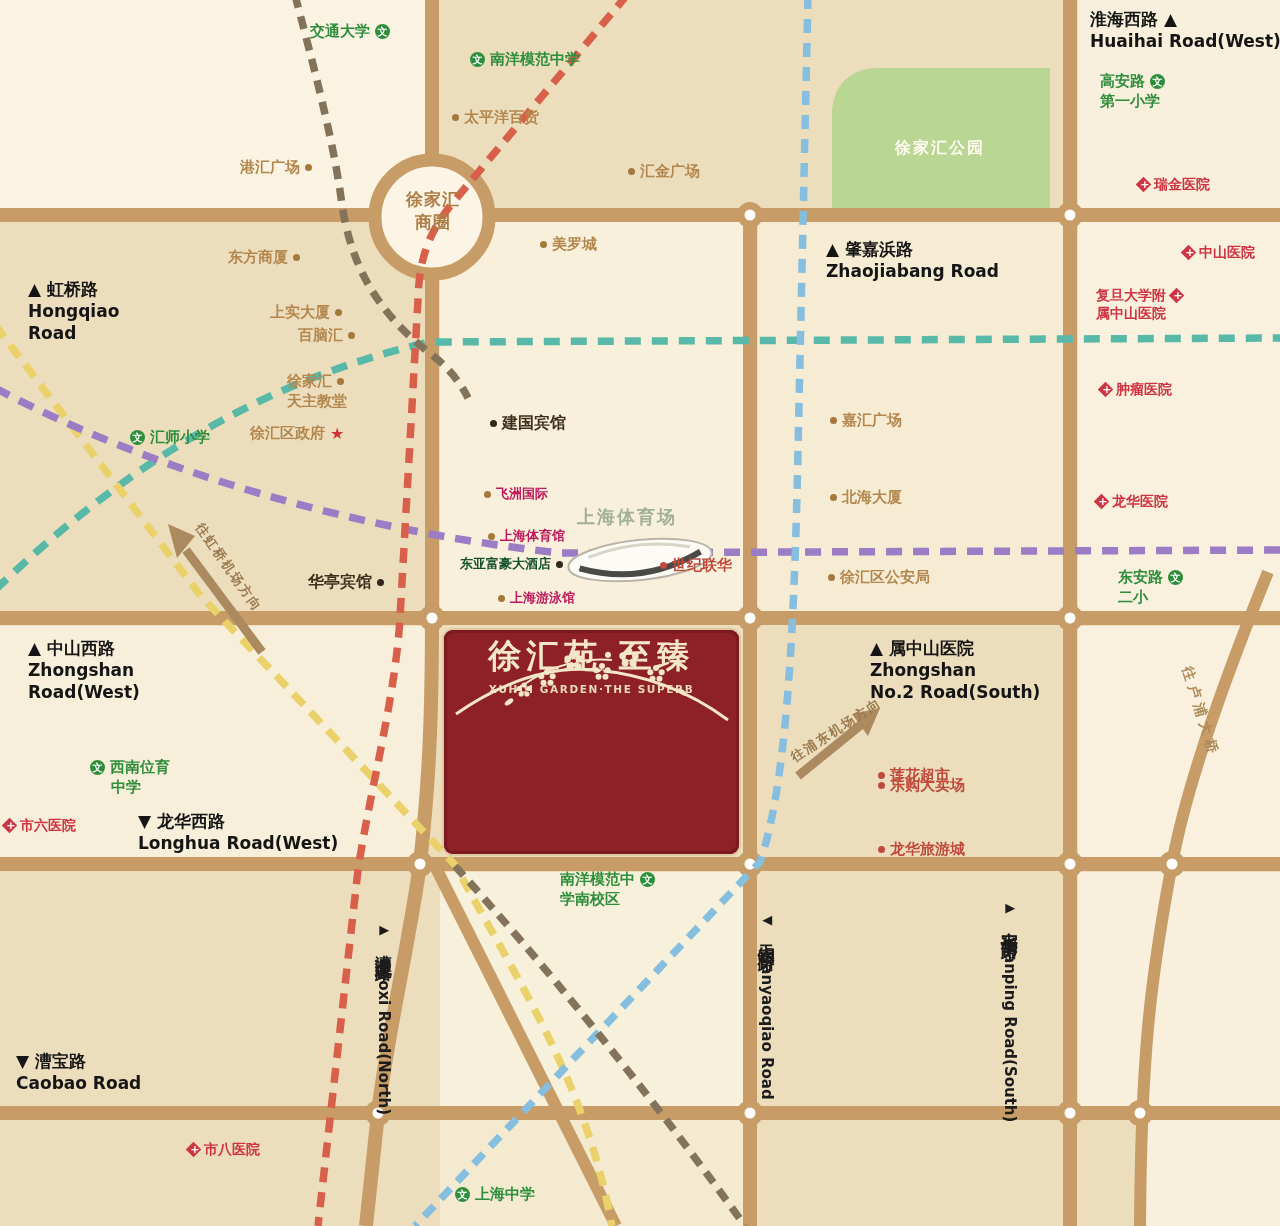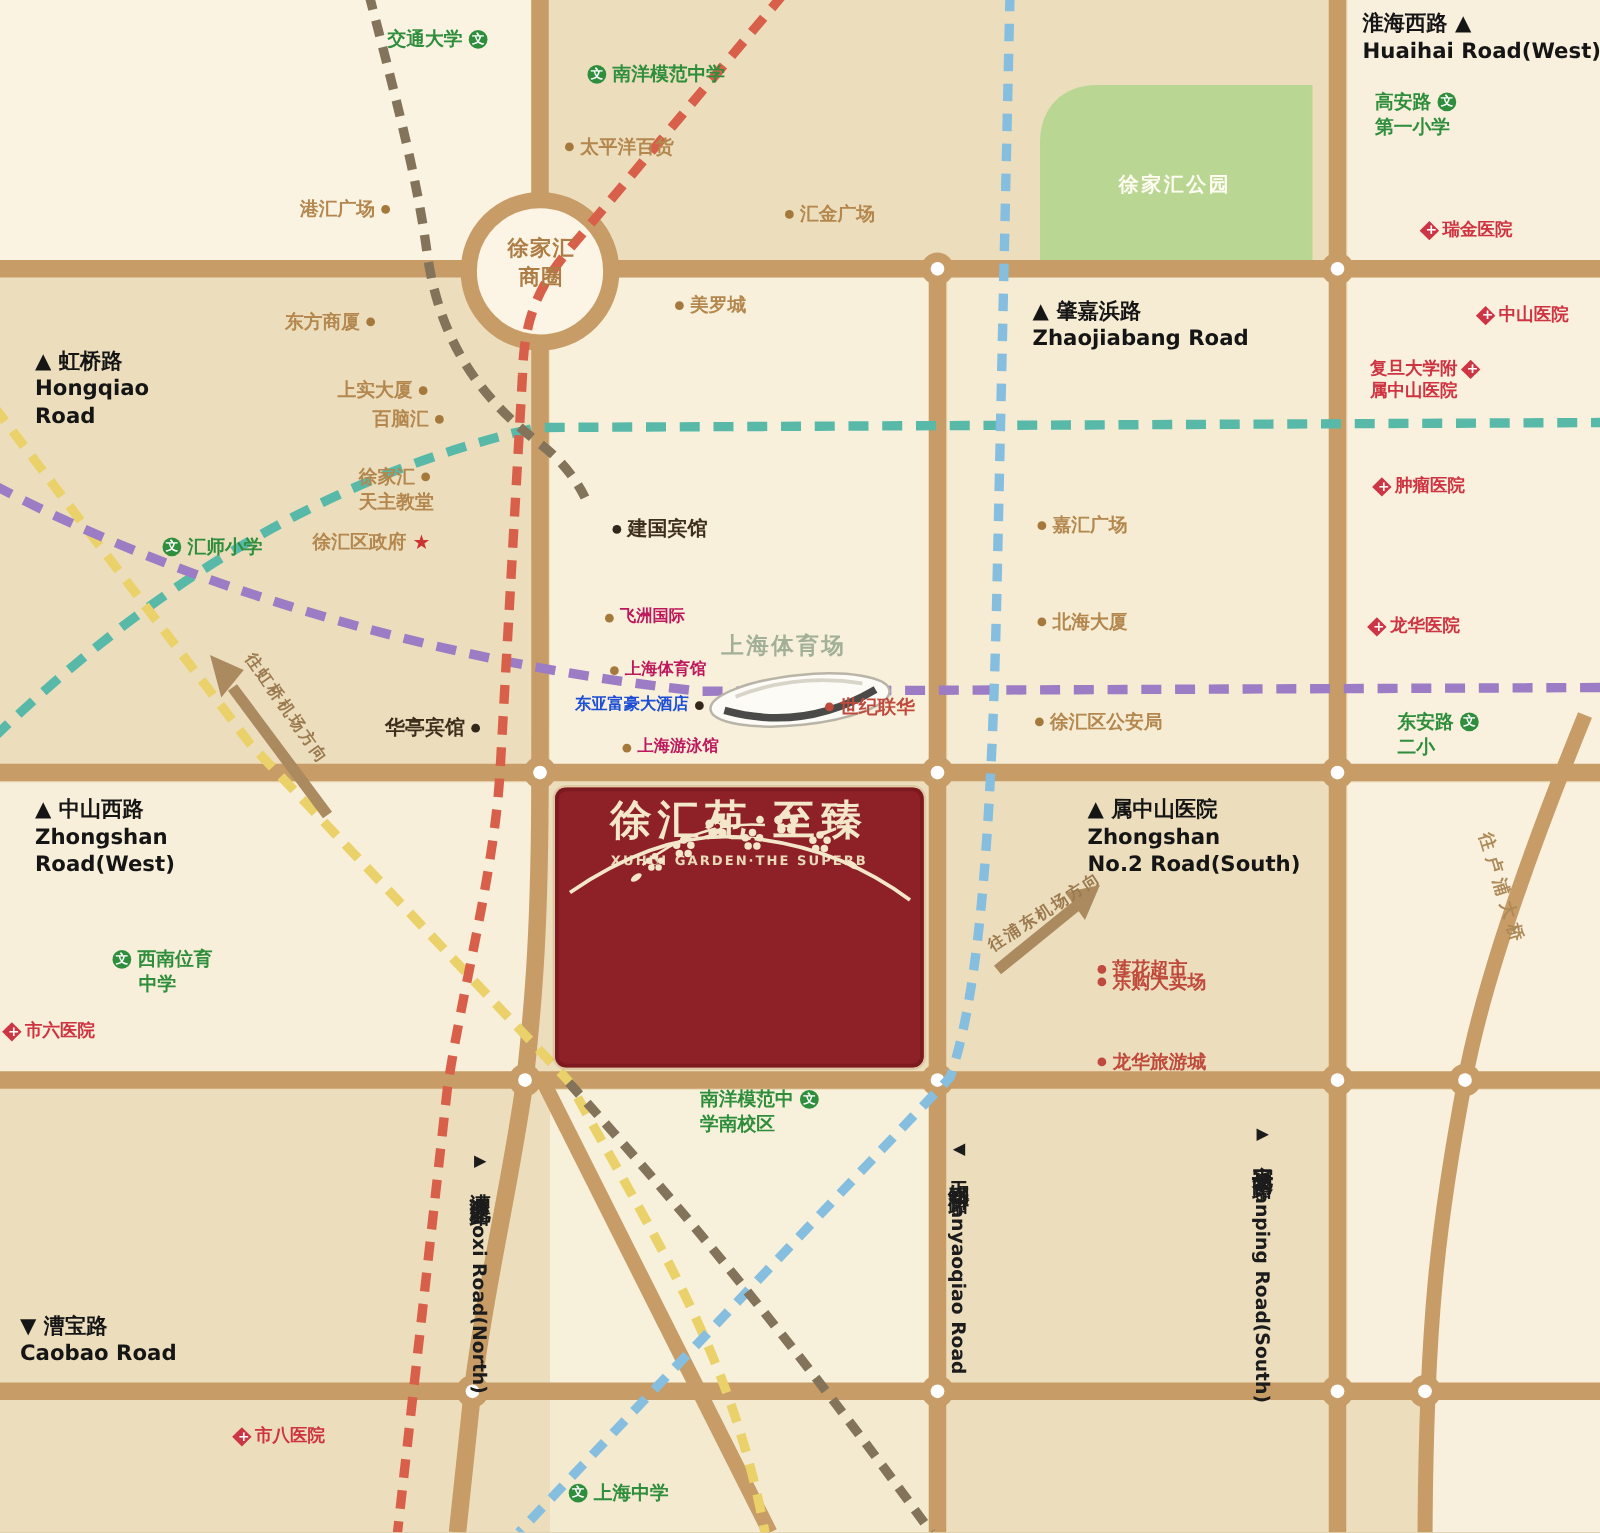--- a/index.html
+++ b/index.html
@@ -5,21 +5,21 @@
   html,body{margin:0;padding:0;background:#d8c9a6;}
   #stage{position:relative;width:1280px;height:1226px;overflow:hidden;
          font-family:"DejaVu Sans","Liberation Sans",sans-serif;background:#ecdebd;}
   #stage svg{position:absolute;left:0;top:0;}
   #labels{position:absolute;left:0;top:0;width:100%;height:100%;}
   .label{position:absolute;white-space:nowrap;}
   .line{display:flex;align-items:center;gap:5px;line-height:1.3;}
   .poi{color:#b3874e;font-size:15px;font-weight:bold;}
   .poi-sm{color:#be185d;font-size:13px;font-weight:bold;}
   .poi-dark{color:#3e2f1d;font-size:16px;font-weight:bold;}
-  .hotel-sm{color:#1d4ed8;font-size:13px;font-weight:bold;}
+  .hotel-sm{color:#14532d;font-size:13px;font-weight:bold;}
   .school{color:#2f8e3c;font-size:15px;font-weight:bold;}
   .hosp{color:#cf3341;font-size:14px;font-weight:bold;}
   .retail{color:#bf4a3c;font-size:15px;font-weight:bold;}
   .roadname{color:#151515;font-size:17px;font-weight:bold;line-height:1.35;}
   .roadname .line{gap:6px;}
   .stadium{color:#a3b098;font-size:18px;font-weight:bold;letter-spacing:2px;}
   .dir{color:#9c7a50;font-size:13px;font-weight:bold;letter-spacing:2px;transform-origin:left top;}
   .dir2{color:#ad8a58;font-size:14px;font-weight:bold;letter-spacing:5px;transform-origin:left top;}
   .ic-school{display:inline-flex;align-items:center;justify-content:center;
      width:15px;height:15px;border-radius:50%;background:#2f8e3c;color:#fff;
@@ -472,20 +472,28 @@
         </div>
       </div>
       <div class="label hosp" style="left: 4px; top: 816px;">
         <div class="line">
           <span class="ic-hosp">
             <span>+</span>
           </span>
           <span>市六医院</span>
         </div>
       </div>
+      <div class="label roadname" style="left: 138px; top: 810px;">
+        <div class="line">
+          <span>▼ 龙华西路</span>
+        </div>
+        <div class="line">
+          <span>Longhua Road(West)</span>
+        </div>
+      </div>
       <div class="label retail" style="left: 878px; top: 766px;">
         <div class="line">
           <span class="dot dot-red"></span>
           <span>莲花超市</span>
         </div>
       </div>
       <div class="label retail" style="left: 878px; top: 776px;">
         <div class="line">
           <span class="dot dot-red"></span>
           <span>乐购大卖场</span>

